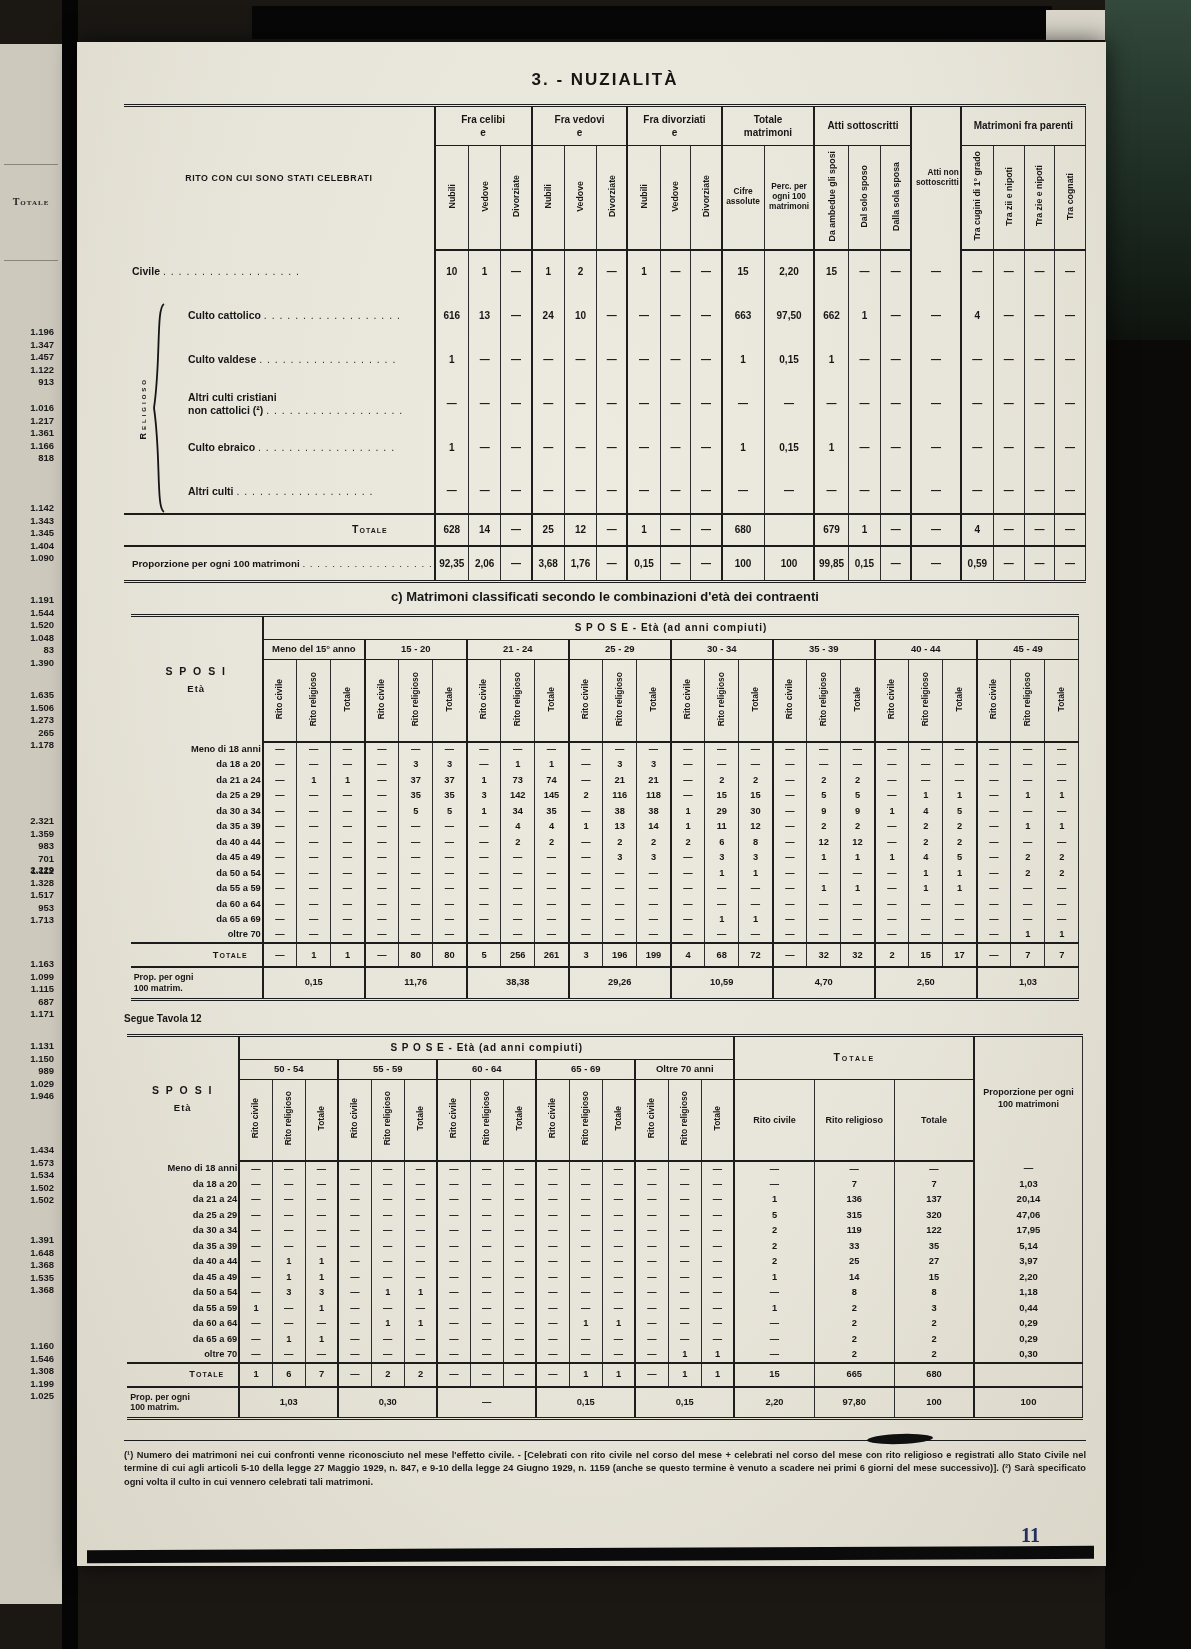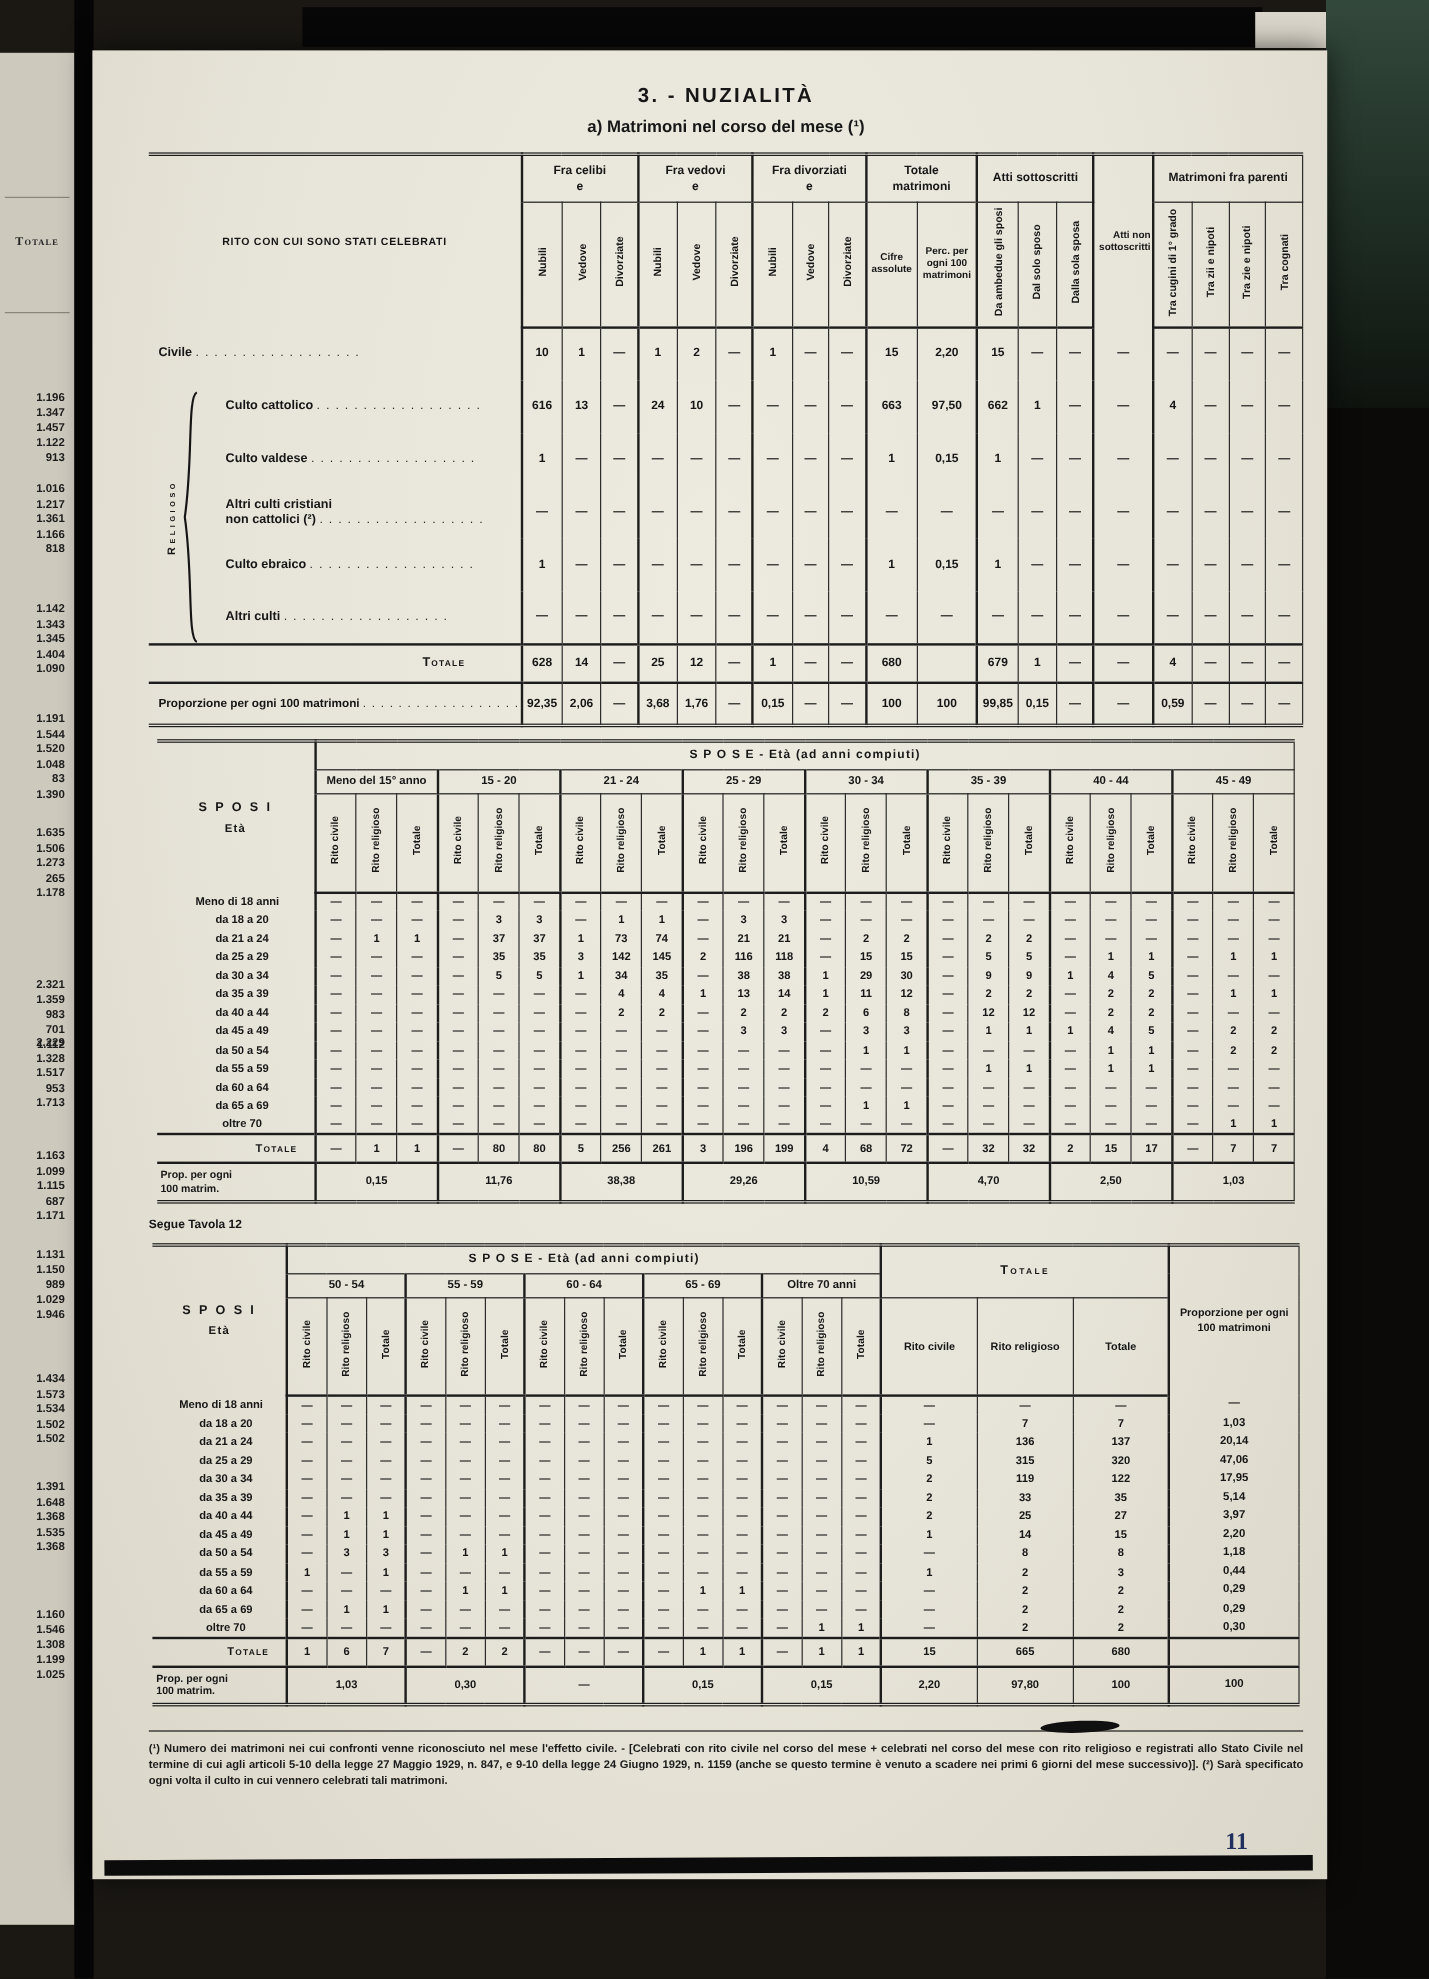--- a/index.html
+++ b/index.html
@@ -78,21 +78,21 @@
   
   #tb, #tc { margin-top:10px; }
   #tb th.vth, #tc th.vth { height:82px; }
   #tb .v, #tc .v { max-height:78px; font-size:8.5px; }
   #tb .gh, #tc .gh { height:20px; border-bottom:1px solid #1c1c1c; font-size:9.5px; }
   #tb .spose, #tc .spose { height:24px; border-bottom:1px solid #1c1c1c; letter-spacing:1px; font-size:10px; }
   .sposi div { font:700 10.5px "Liberation Sans", sans-serif; letter-spacing:2px; }
   .sposi .et { margin-top:6px; letter-spacing:1px; font-size:9.5px; }
   #tb tbody tr, #tc tbody tr { height:15.5px; }
   #tb td, #tc td { font-size:9.3px; }
-  #tb td.lbl2, #tc td.lbl2 { text-align:center; padding-left:4px; white-space:nowrap; font-size:9.3px; }
+  #tb td.lbl2, #tc td.lbl2 { text-align:right; padding-left:4px; white-space:nowrap; font-size:9.3px; }
   #tb td.lbl2.ind2, #tc td.lbl2.ind2 { padding-left:12px; }
   #tb td.tot2, #tc td.tot2 { text-align:right; padding-right:14px; font-variant:small-caps; letter-spacing:1px; }
   #tb tr.rtot, #tc tr.rtot { height:24px; }
   #tb tr.rprop, #tc tr.rprop { height:32px; }
   #tb td.plbl2, #tc td.plbl2 { text-align:left; padding-left:3px; font-size:8.8px; line-height:1.2; }
   #tc th.totg { border-bottom:1px solid #1c1c1c; font-variant:small-caps; letter-spacing:2px; font-size:10.5px; }
   #tc th.hsub { font:700 9px "Liberation Sans", sans-serif; }
   #tc th.proph { font:700 9px/1.3 "Liberation Sans", sans-serif;text-align:center; }
   #tc td.pv2 { font-size:9.5px; }
 
@@ -202,21 +202,20 @@
         <div class="mnum">1.308</div>
         <div class="mnum">1.199</div>
         <div class="mnum">1.025</div>
       </div>
     </div>
   <div class="spine"></div>
 
   <div class="page">
     <div class="content">
       <div class="t1">3. - NUZIALITÀ</div>
-      <div class="t2">a) Matrimoni nel corso del mese (¹)</div>
 
       <div class="ta-wrap">
         <table id="ta">
             <colgroup>
               <col style="width: 252px;">
               <col style="width: 35px;">
               <col style="width: 35px;">
               <col style="width: 35px;">
               <col style="width: 35px;">
               <col style="width: 35px;">
@@ -474,20 +473,21 @@
             </tbody>
           </table>
         <div class="relig">
           <span class="relig-label">Religioso</span>
           <svg width="14" height="212" viewBox="0 0 14 212">
             <path d="M12 2 C4 6 9 58 2 106 C9 154 4 206 12 210" fill="none" stroke="#151515" stroke-width="1.8"></path>
           </svg>
         </div>
       </div>
 
+      <div class="capb">c) Matrimoni classificati secondo le combinazioni d'età dei contraenti</div>
       <table id="tb">
           <colgroup>
             <col style="width: 132px;">
             <col style="width: 34px;">
             <col style="width: 34px;">
             <col style="width: 34px;">
             <col style="width: 34px;">
             <col style="width: 34px;">
             <col style="width: 34px;">
             <col style="width: 34px;">

